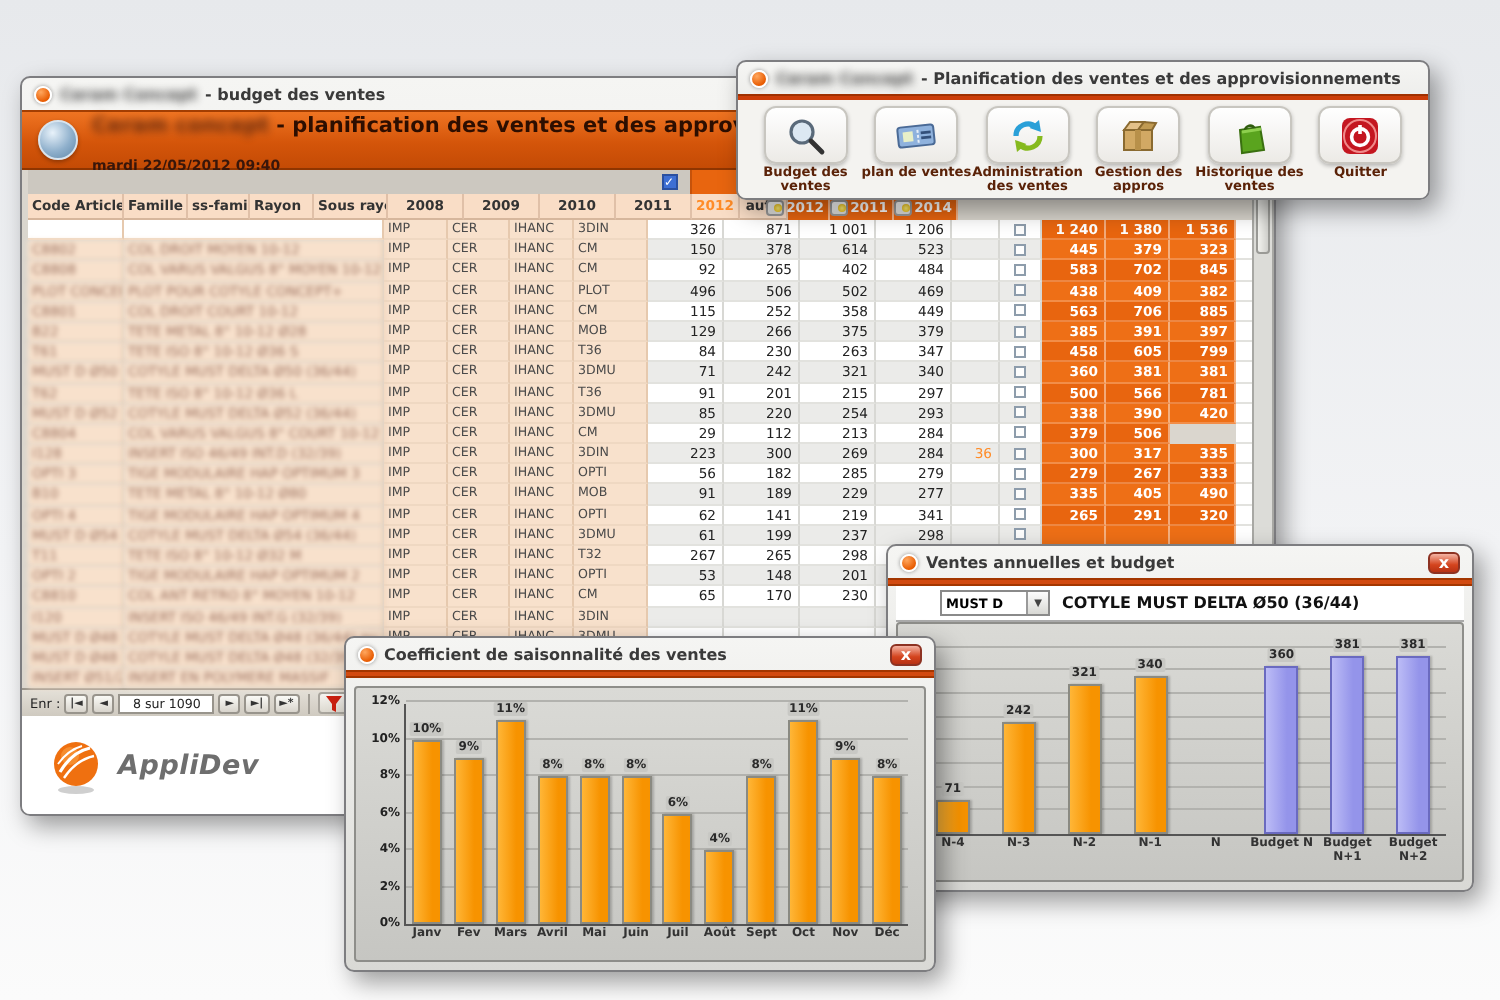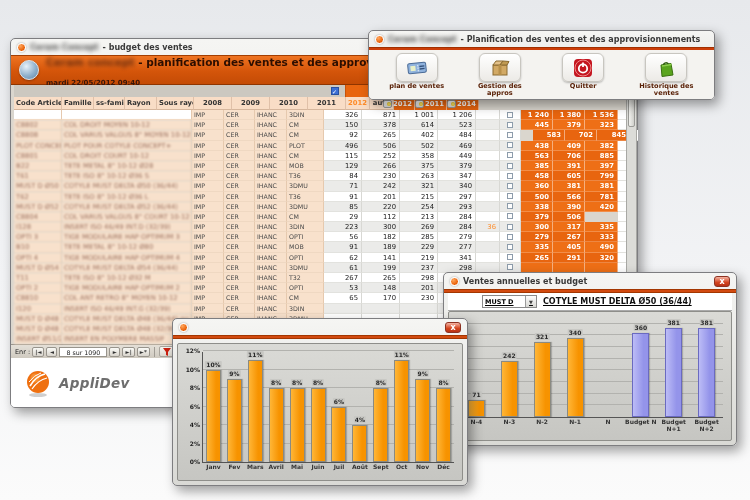--- a/index.html
+++ b/index.html
@@ -129,21 +129,21 @@
   .bar.violet { background:linear-gradient(90deg,#bcbcf6,#9494ea 70%); border-color:#6a6ac0; }
   .barlab { position:absolute; font-size:6px; font-weight:bold; color:#2a2a2a; background:#c8c8c4;
             padding:0 1px; border-radius:1px; white-space:nowrap; transform:translateX(-50%); }
   .xlab { position:absolute; top:100%; margin-top:2px; font-size:6px; font-weight:bold; color:#333;
           text-align:center; transform:translateX(-50%); white-space:pre-line; line-height:1.1; }
 
   #win-season { left:172px; top:318px; width:296px; height:168px; z-index:50; display:flex; flex-direction:column; }
   #season-box { flex:1; margin:4px; }
   #win-ventes { left:443px; top:272px; width:294px; height:174px; z-index:40; display:flex; flex-direction:column; }
   .selrow { height:18px; background:#fff; border-bottom:1px solid #aaa; display:flex; align-items:center;
-            margin:0 4px; padding-left:34px;text-decoration:underline; }
+            margin:0 4px; padding-left:22px; }
   .sel-label { font-size:8px; font-weight:bold; color:#111; margin-left:6px; white-space:nowrap; }
   #ventes-box { flex:1; margin:0 4px 4px 4px; }
 </style>
 </head>
 <body>
 
 <div id="stage">
 
   <div class="win" id="win-main">
     <div class="titlebar">
@@ -246,21 +246,21 @@
             <div class="cell lft mini" style="width: 32px; flex: 0 0 32px;">IHANC</div>
             <div class="cell lft mini" style="width: 37px; flex: 0 0 37px;">CM</div>
             <div class="cell num" style="width: 38px; flex: 0 0 38px;">92</div>
             <div class="cell num" style="width: 38px; flex: 0 0 38px;">265</div>
             <div class="cell num" style="width: 38px; flex: 0 0 38px;">402</div>
             <div class="cell num" style="width: 38px; flex: 0 0 38px;">484</div>
             <div class="cell num o12" style="width: 24px; flex: 0 0 24px;"></div>
             <div class="cell autoc" style="width: 21px; flex: 0 0 21px;">
               <span class="cb"></span>
             </div>
-            <div class="cell bud" style="width: 32px; flex: 0 0 32px; margin-left: 12px;">583</div>
+            <div class="cell bud" style="width: 32px; flex: 0 0 32px;">583</div>
             <div class="cell bud" style="width: 32px; flex: 0 0 32px;">702</div>
             <div class="cell bud" style="width: 33px; flex: 0 0 33px;">845</div>
             <div class="cell gutter" style="width: 8px; flex: 0 0 8px;"></div>
           </div>
           <div class="trow">
             <div class="cell lft txtblur" style="width: 48px; flex: 0 0 48px;">PLOT CONCEPT+</div>
             <div class="cell lft txtblur" style="width: 130px; flex: 0 0 130px;">PLOT POUR COTYLE CONCEPT+</div>
             <div class="cell lft mini" style="width: 32px; flex: 0 0 32px;">IMP</div>
             <div class="cell lft mini" style="width: 31px; flex: 0 0 31px;">CER</div>
             <div class="cell lft mini" style="width: 32px; flex: 0 0 32px;">IHANC</div>
@@ -701,61 +701,81 @@
   <div class="win" id="win-toolbar">
     <div class="titlebar">
       <span class="dot"></span>
       <span class="blurred">Ceram Concept</span>
       <span>- Planification des ventes et des approvisionnements</span>
     </div>
     <div class="tb-rule"></div>
     <div class="tb-body">
       <div class="tool">
         <span class="toolcard">
+          <svg width="20" height="20" viewBox="0 0 20 20">
+            <circle cx="8" cy="8" r="5.5" fill="#dcE8f2" stroke="#5a6a7a" stroke-width="1.6"></circle>
+            <line x1="12.5" y1="12.5" x2="18" y2="18" stroke="#333" stroke-width="2.4" stroke-linecap="round"></line>
+          </svg>
+        </span>
+        <span class="toollabel">Budget des ventes</span>
+      </div>
+      <div class="tool">
+        <span class="toolcard">
           <svg width="22" height="18" viewBox="0 0 22 18">
             <rect x="2" y="4" width="18" height="10" rx="1.5" fill="#8fb2dd" stroke="#4a6a96" transform="rotate(-6 11 9)"></rect>
             <rect x="4.5" y="6.5" width="5" height="5" fill="#e8f0c8" transform="rotate(-6 11 9)"></rect>
             <line x1="12" y1="6" x2="12" y2="13" stroke="#e6eef8" stroke-width="1" stroke-dasharray="1.5,1" transform="rotate(-6 11 9)"></line>
             <rect x="13.5" y="7" width="5" height="1.4" fill="#34507a" transform="rotate(-6 11 9)"></rect>
             <rect x="13.5" y="9.5" width="5" height="1.4" fill="#34507a" transform="rotate(-6 11 9)"></rect>
           </svg>
         </span>
         <span class="toollabel">plan de ventes</span>
+      </div>
+      <div class="tool">
+        <span class="toolcard">
+          <svg width="20" height="20" viewBox="0 0 20 20">
+            <path d="M4,10 A6,6 0 0 1 14,5.5" stroke="#2aa0d8" stroke-width="2.6" fill="none"></path>
+            <polygon points="15.5,2 16.5,8 10.8,6" fill="#2aa0d8"></polygon>
+            <path d="M16,10 A6,6 0 0 1 6,14.5" stroke="#86ba1e" stroke-width="2.6" fill="none"></path>
+            <polygon points="4.5,18 3.5,12 9.2,14" fill="#86ba1e"></polygon>
+          </svg>
+        </span>
+        <span class="toollabel">Administration des ventes</span>
       </div>
       <div class="tool">
         <span class="toolcard">
           <svg width="20" height="18" viewBox="0 0 20 18">
             <rect x="3" y="6" width="14" height="10" fill="#d2a964" stroke="#8a6a30"></rect>
             <polygon points="3,6 6,2 13,2 10,6" fill="#e3c088" stroke="#8a6a30"></polygon>
             <polygon points="17,6 19,2.5 13,2 10,6" fill="#c09a52" stroke="#8a6a30"></polygon>
             <rect x="8.5" y="6" width="3" height="10" fill="#b8904a"></rect>
           </svg>
         </span>
         <span class="toollabel">Gestion des appros</span>
       </div>
       <div class="tool">
         <span class="toolcard">
+          <svg width="18" height="20" viewBox="0 0 18 20">
+            <path d="M4,7 L14,5.5 L16,17 L5,18.5 Z" fill="#5aa41e" stroke="#3a7010"></path>
+            <path d="M6.5,8 C6,4.5 11,3.5 11.5,7" stroke="#2f5c0e" stroke-width="1.4" fill="none"></path>
+            <path d="M5,8 L14.5,6.5" stroke="#8ed04e" stroke-width="1.4"></path>
+          </svg>
+        </span>
+        <span class="toollabel">Historique des ventes</span>
+      </div>
+      <div class="tool">
+        <span class="toolcard">
           <svg width="20" height="20" viewBox="0 0 20 20">
             <rect x="1" y="1" width="18" height="18" rx="4" fill="#c41620"></rect>
             <circle cx="10" cy="10" r="8" fill="none" stroke="#f08a8a" stroke-width="1"></circle>
             <circle cx="10" cy="10.5" r="4.2" fill="none" stroke="#fff" stroke-width="1.8"></circle>
             <rect x="9.1" y="4.5" width="1.8" height="4.5" fill="#fff"></rect>
           </svg>
         </span>
         <span class="toollabel">Quitter</span>
-      </div>
-      <div class="tool">
-        <span class="toolcard">
-          <svg width="18" height="20" viewBox="0 0 18 20">
-            <path d="M4,7 L14,5.5 L16,17 L5,18.5 Z" fill="#5aa41e" stroke="#3a7010"></path>
-            <path d="M6.5,8 C6,4.5 11,3.5 11.5,7" stroke="#2f5c0e" stroke-width="1.4" fill="none"></path>
-            <path d="M5,8 L14.5,6.5" stroke="#8ed04e" stroke-width="1.4"></path>
-          </svg>
-        </span>
-        <span class="toollabel">Historique des ventes</span>
       </div>
     </div>
   </div>
 
   <div class="win" id="win-ventes">
     <div class="titlebar">
       <span class="dot"></span>
       <span>Ventes annuelles et budget</span>
       <span class="xbtn">x</span>
     </div>
@@ -801,20 +821,21 @@
           <div class="barlab" style="left: 93.75%; bottom: 90.9px;">381</div>
           <div class="xlab" style="left: 93.75%;">Budget
 N+2</div>
         </div>
       </div>
   </div>
 
   <div class="win" id="win-season">
     <div class="titlebar">
       <span class="dot"></span>
+      <span>Coefficient de saisonnalité des ventes</span>
       <span class="xbtn">x</span>
     </div>
     <div class="chart-rule"></div>
     <div class="chartbox" id="season-box">
         <div class="plot" style="inset: 8px 8px 17px 24px;">
           <div class="gridline" style="bottom: 18.5px;"></div>
           <div class="gridline" style="bottom: 37px;"></div>
           <div class="gridline" style="bottom: 55.5px;"></div>
           <div class="gridline" style="bottom: 74px;"></div>
           <div class="gridline" style="bottom: 92.5px;"></div>

